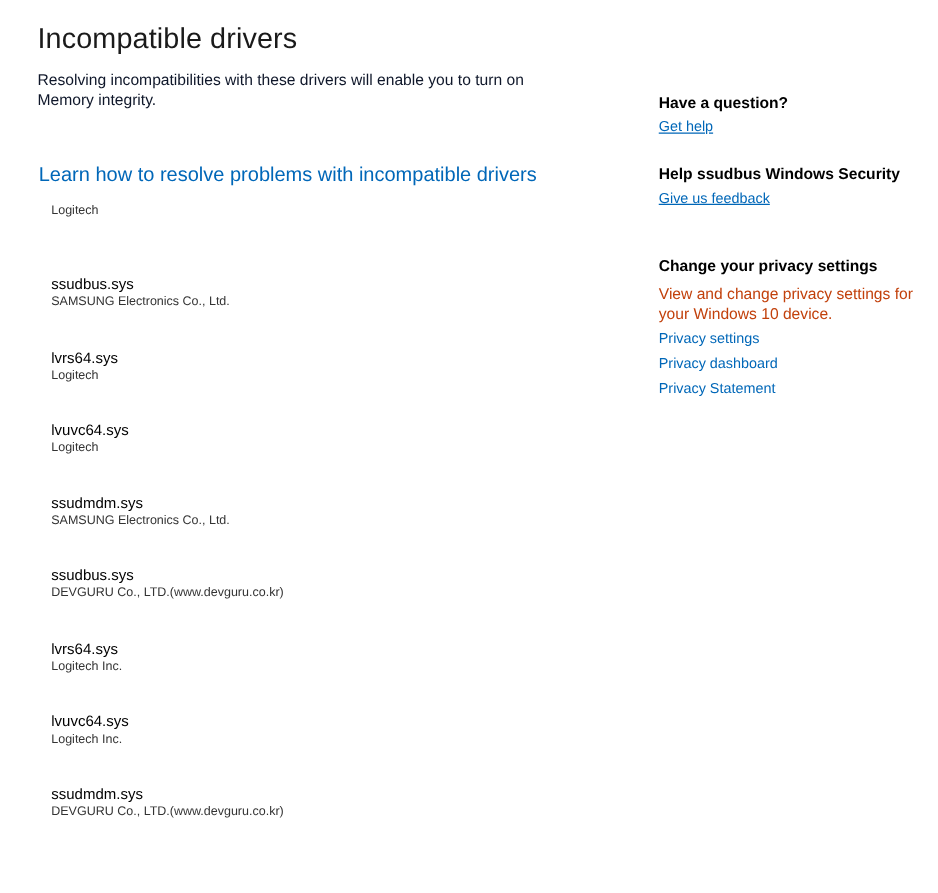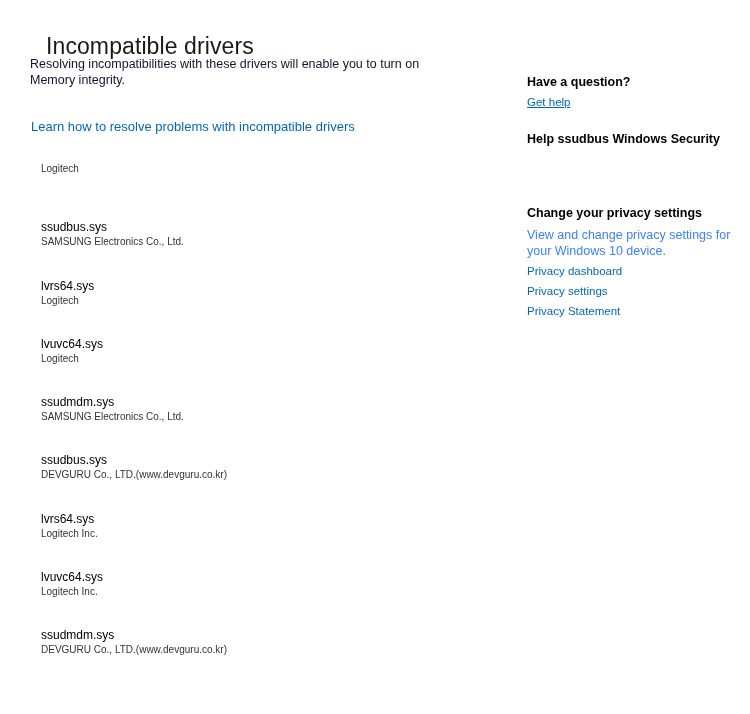--- a/index.html
+++ b/index.html
@@ -21,39 +21,39 @@
       top: 0;
       width: 400px;
     }
     .page-title {
       position: absolute;
       left: 0;
       top: 17px;
       font-size: 23px;
       font-weight: normal;
       color: #1a1a1a;
-      margin: 16px;
+      margin: 0;
       white-space: nowrap;
       letter-spacing: 0.1px;
     }
     .description {
       position: absolute;
       left: 0;
       top: 56px;
       width: 390px;
       font-size: 12.5px;
       line-height: 16px;
       color: #0f172a;
       margin: 0;
     }
     .learn-link {
       position: absolute;
       left: 1px;
-      top: 119px;
-      font-size: 13px;
+      top: 132px;
+      font-size: 16px;
       color: #0067b8;
       text-decoration: none;
       white-space: nowrap;
       cursor: pointer;
     }
     .driver-list {
       position: absolute;
       left: 11px;
       top: 162px;
       margin: 0;
@@ -92,21 +92,21 @@
     .side-heading {
       font-size: 12.5px;
       line-height: 16px;
       color: #000000;
       margin: 0;
       white-space: nowrap;
     }
     .side-text {
       font-size: 12.5px;
       line-height: 16px;
-      color: #3b82f6;
+      color: #c2410c;
       margin: 6px 0 2px 0;
     }
     .side-link {
       display: block;
       font-size: 11.5px;
       line-height: 20px;
       color: #0067b8;
       text-decoration: none;
       white-space: nowrap;
       cursor: pointer;
@@ -164,22 +164,23 @@
 </div>
 
 <aside class="sidebar">
   <div class="side-section" style="top:16px;">
     <h2 class="side-heading">Have a question?</h2>
     <a class="side-link">Get help</a>
   </div>
 
   <div class="side-section" style="top:73px;">
     <h2 class="side-heading">Help ssudbus Windows Security</h2>
+    <a class="side-link">Give us feedback</a>
   </div>
 
   <div class="side-section" style="top:147px;">
     <h2 class="side-heading">Change your privacy settings</h2>
     <p class="side-text">View and change privacy settings for your Windows 10 device.</p>
+    <a class="side-link">Privacy settings</a>
     <a class="side-link">Privacy dashboard</a>
-    <a class="side-link">Privacy settings</a>
     <a class="side-link">Privacy Statement</a>
   </div>
 </aside>
 
 </body></html>

